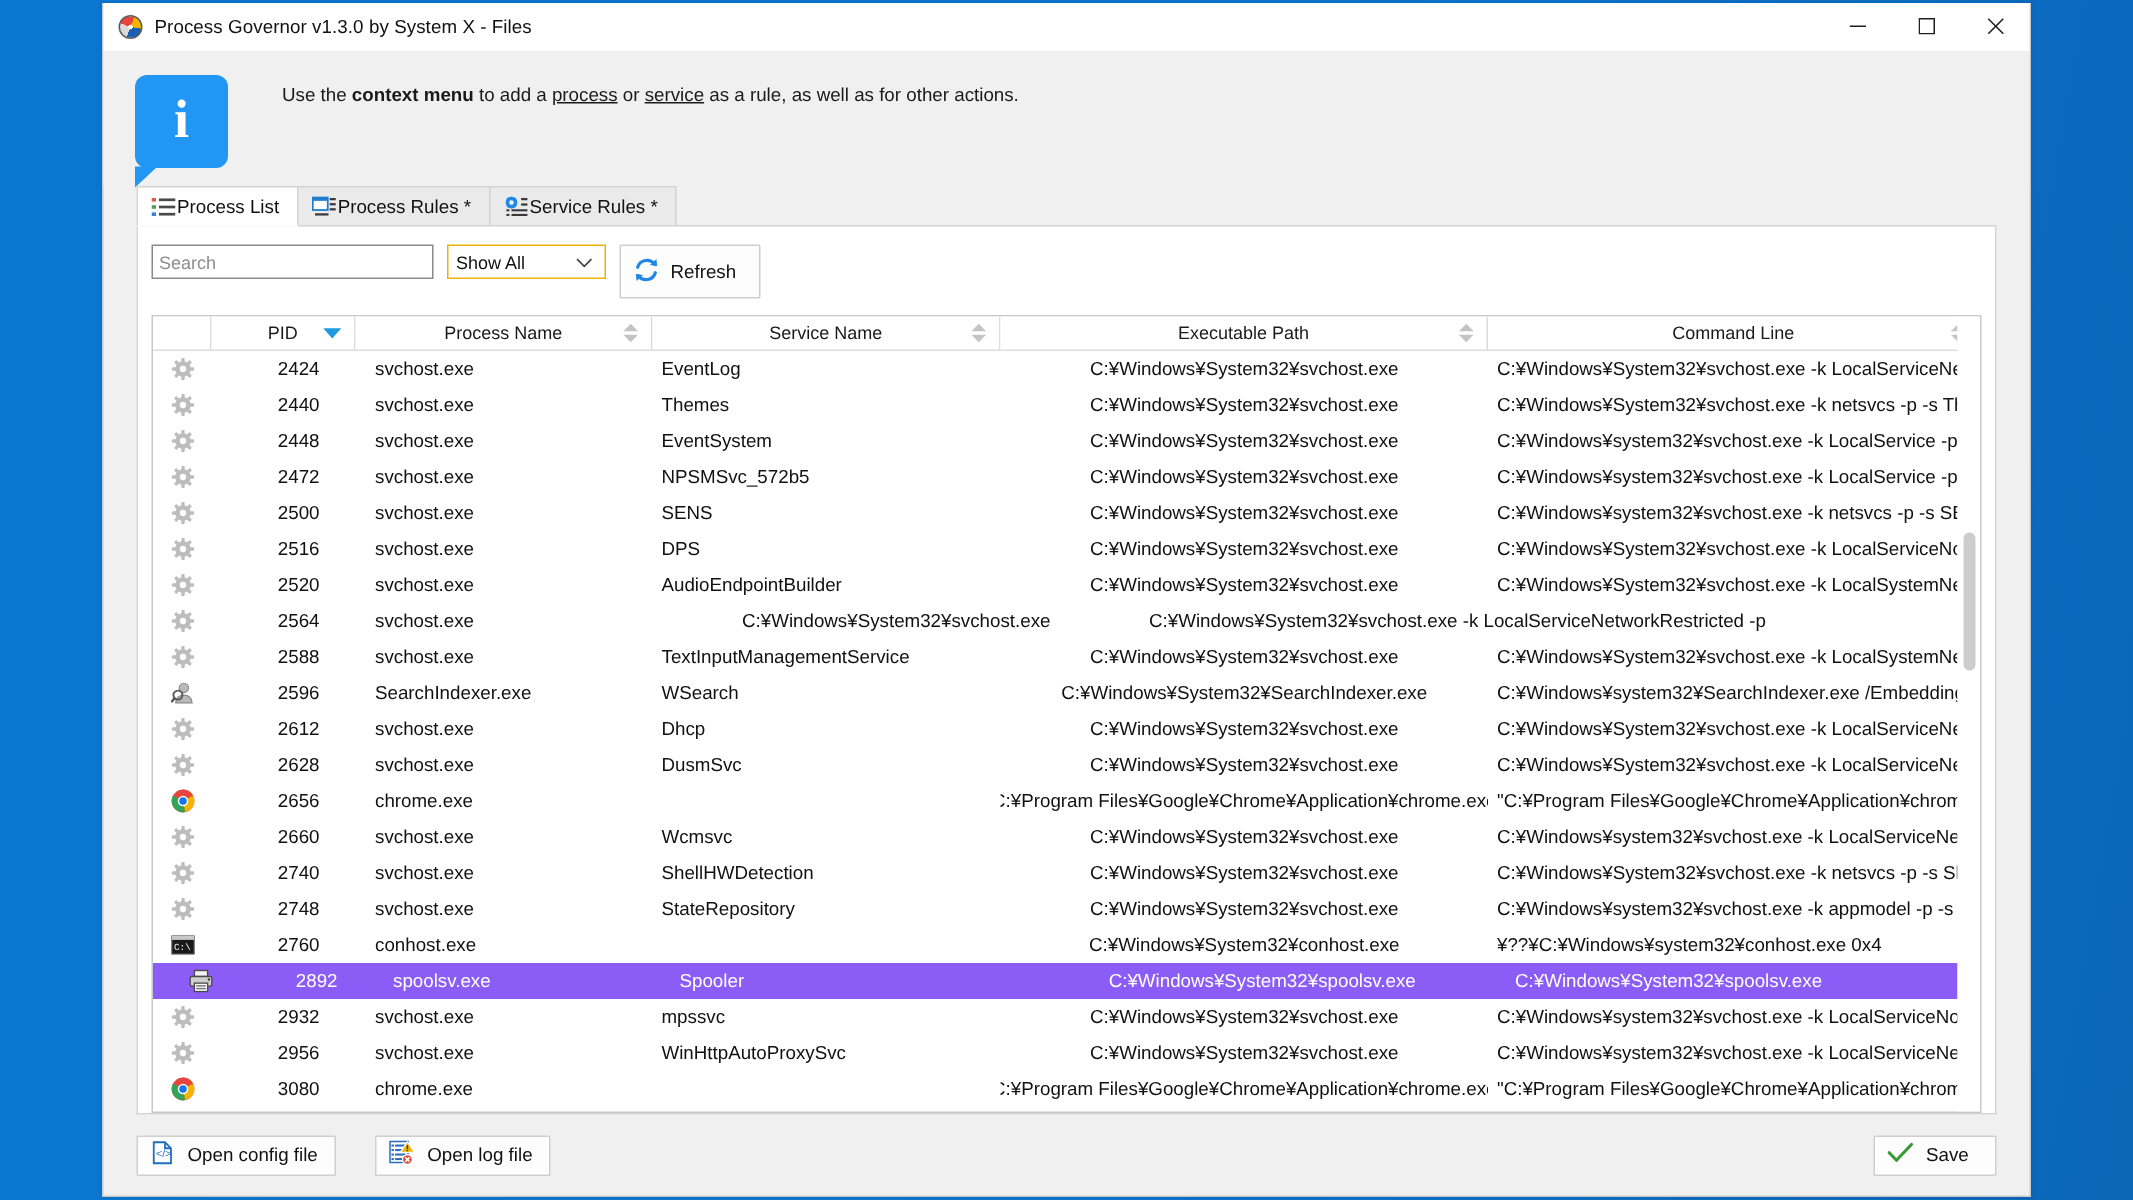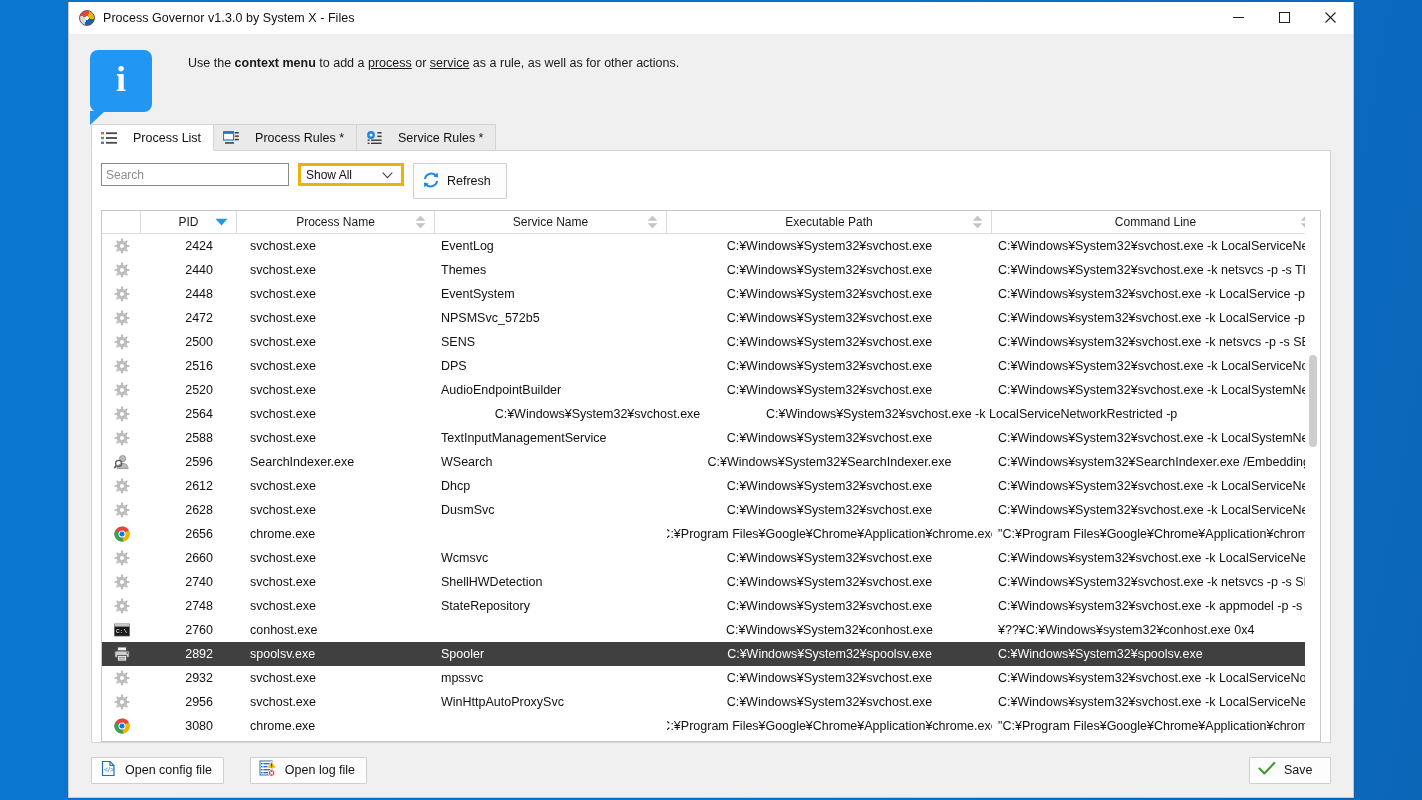--- a/index.html
+++ b/index.html
@@ -92,21 +92,21 @@
 
   
   #tabstrip {
     flex: 0 0 27px;
     margin: 0 22px;
     display: flex; align-items: stretch;
     border-bottom: 1px solid #d4d4d4;
     position: relative;
   }
   .tab {
-    display: flex; align-items: center; gap: 16px;
+    display: flex; align-items: center; gap: 1px;
     padding: 0 12px 0 9px;
     font-size: 12.5px; color: #111;
     background: #eaeaea;
     border: 1px solid #d4d4d4;
     border-bottom: none;
     margin-right: -1px;
     white-space: nowrap;
   }
   .tab.active {
     background: #ffffff;
@@ -132,21 +132,21 @@
   #search-input {
     width: 188px; height: 23px;
     border: 1px solid #8a8a8a;
     font-size: 12px; padding: 0 4px; color: #111;
     font-family: "Liberation Sans", sans-serif;
     background: #fff; outline: none;
   }
   #search-input::placeholder { color: #8d8d8d; }
   #filter-select {
     width: 106px; height: 23px;
-    border: 3px solid #eab308; background: #fff;
+    border: 1px solid #eab308; background: #fff;
     display: flex; align-items: center;
     padding-left: 5px; font-size: 12px; color: #111;
     position: relative;
   }
   #filter-select .chev { margin-left: auto; margin-right: 8px; color: #444; }
   #refresh-btn {
     height: 36px; min-width: 94px;
     border: 1px solid #cfcfcf; background: #fdfdfd;
     display: flex; align-items: center; gap: 7px;
     padding: 0 11px 0 8px;
@@ -187,21 +187,21 @@
   #tbody {
     flex: 1 1 auto;
     overflow: hidden;
     position: relative;
   }
   .row {
     display: flex; height: 24px; align-items: center;
     font-size: 12.5px; color: #111;
     white-space: nowrap;
   }
-  .row.selected { background: #404040; color: #ffffff; }
+  .row.selected { background: #8b5cf6; color: #ffffff; padding-left: 12px; }
   .cell { height: 24px; display: flex; align-items: center; overflow: hidden; }
   .cell.pid { justify-content: flex-end; padding-right: 24px; }
   .cell.icon { justify-content: center; }
   .cell.pname { padding-left: 13px; text-align: center; }
   .cell.sname { padding-left: 6px; }
   .cell.path  { justify-content: center; padding: 0 4px; }
   .cell.cmd   { padding-left: 6px; }
 
   .ricon { width: 16px; height: 16px; display: block; }
 

